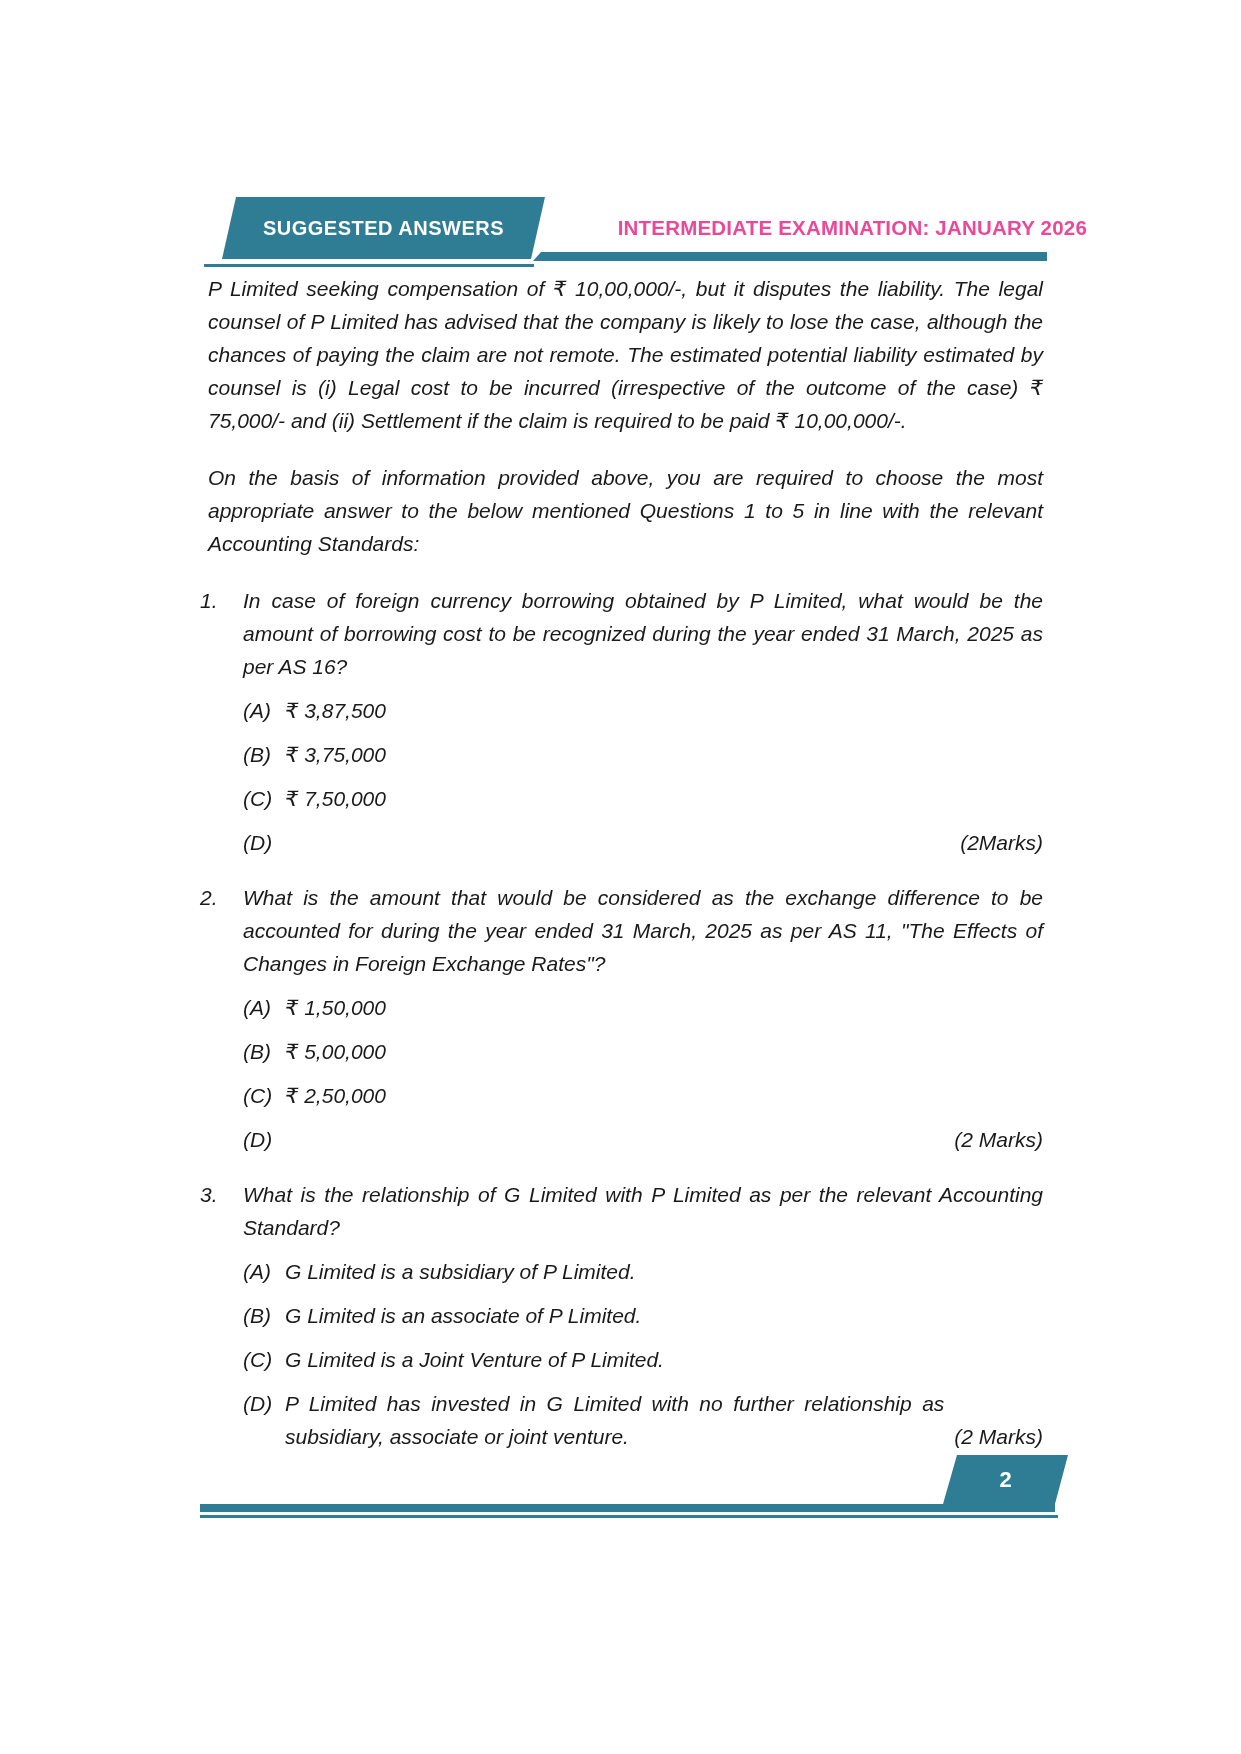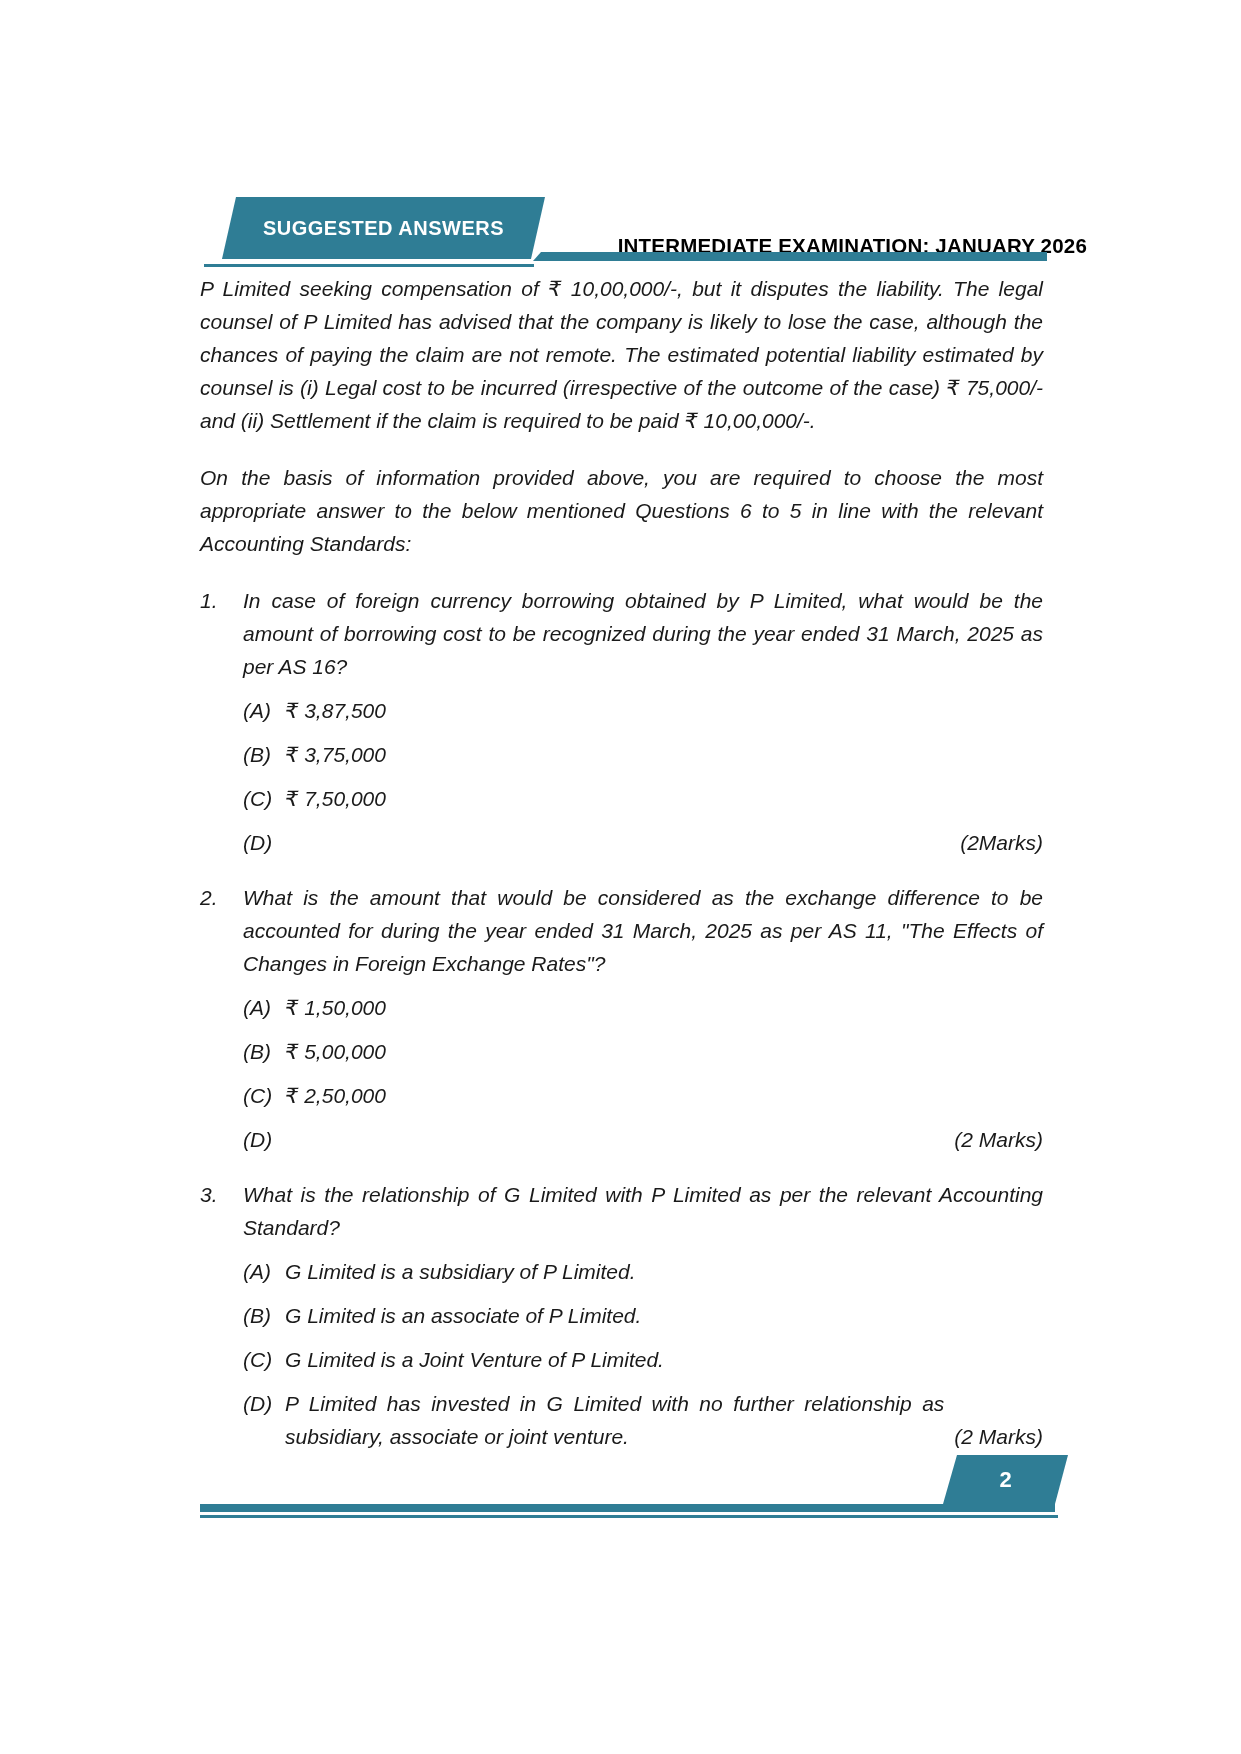--- a/index.html
+++ b/index.html
@@ -16,40 +16,40 @@
   .header-tab{
     position:absolute;left:222px;top:197px;width:323px;height:62px;
     background:#2f7d95;
     clip-path:polygon(14px 0,100% 0,calc(100% - 14px) 100%,0 100%);
     display:flex;align-items:center;justify-content:center;
   }
   .header-tab-label{
     color:#ffffff;font-size:20px;font-weight:bold;letter-spacing:.5px;
   }
   .header-title{
-    position:absolute;right:196px;top:234px;
-    color:#000000;font-size:20.5px;font-weight:bold;letter-spacing:.2px;
+    position:absolute;right:196px;top:216px;
+    color:#ec4899;font-size:20.5px;font-weight:bold;letter-spacing:.2px;
     white-space:nowrap;
   }
   .header-rule-thick{
     position:absolute;left:533px;top:252px;width:514px;height:9px;
     background:#2f7d95;
     clip-path:polygon(8px 0,100% 0,100% 100%,0 100%);
   }
   .header-rule-thin{
     position:absolute;left:204px;top:264px;width:330px;height:3px;
     background:#2f7d95;
   }
   
   .content{
     position:absolute;left:200px;top:272px;width:843px;
     font-style:italic;font-size:21px;line-height:33px;
   }
   .intro{
-    margin:0 0 24px 0;text-align:justify;
+    margin:0 0 24px 8px;text-align:justify;
   }
   .question{margin-top:22px;}
   .q-row{display:flex;}
   .q-num{flex:0 0 43px;}
   .q-text{flex:1;text-align:justify;}
   .opt{display:flex;margin-top:11px;margin-left:43px;}
   .opt-label{flex:0 0 42px;}
   .opt-text{flex:1;text-align:justify;padding-right:10px;}
   .opt-marks{
     flex:0 0 auto;align-self:flex-end;margin-left:auto;
@@ -82,21 +82,21 @@
   <div class="header-tab">
     <span class="header-tab-label">SUGGESTED ANSWERS</span>
   </div>
   <div class="header-title">INTERMEDIATE EXAMINATION: JANUARY 2026</div>
   <div class="header-rule-thick"></div>
   <div class="header-rule-thin"></div>
 
   <div class="content">
 
     <p class="intro">P Limited seeking compensation of ₹ 10,00,000/-, but it disputes the liability. The legal counsel of P Limited has advised that the company is likely to lose the case, although the chances of paying the claim are not remote. The estimated potential liability estimated by counsel is (i) Legal cost to be incurred (irrespective of the outcome of the case) ₹ 75,000/- and (ii) Settlement if the claim is required to be paid ₹ 10,00,000/-.</p>
-    <p class="intro">On the basis of information provided above, you are required to choose the most appropriate answer to the below mentioned Questions 6 to 5 in line with the relevant Accounting Standards:</p>
+    <p class="intro">On the basis of information provided above, you are required to choose the most appropriate answer to the below mentioned Questions 1 to 5 in line with the relevant Accounting Standards:</p>
 
     <div class="question">
       <div class="q-row">
         <span class="q-num">1.</span>
         <span class="q-text">In case of foreign currency borrowing obtained by P Limited, what would be the amount of borrowing cost to be recognized during the year ended 31 March, 2025 as per AS 16?</span>
       </div>
       <div class="opt">
         <span class="opt-label">(A)</span>
         <span class="opt-text">₹ 3,87,500</span>
       </div>

